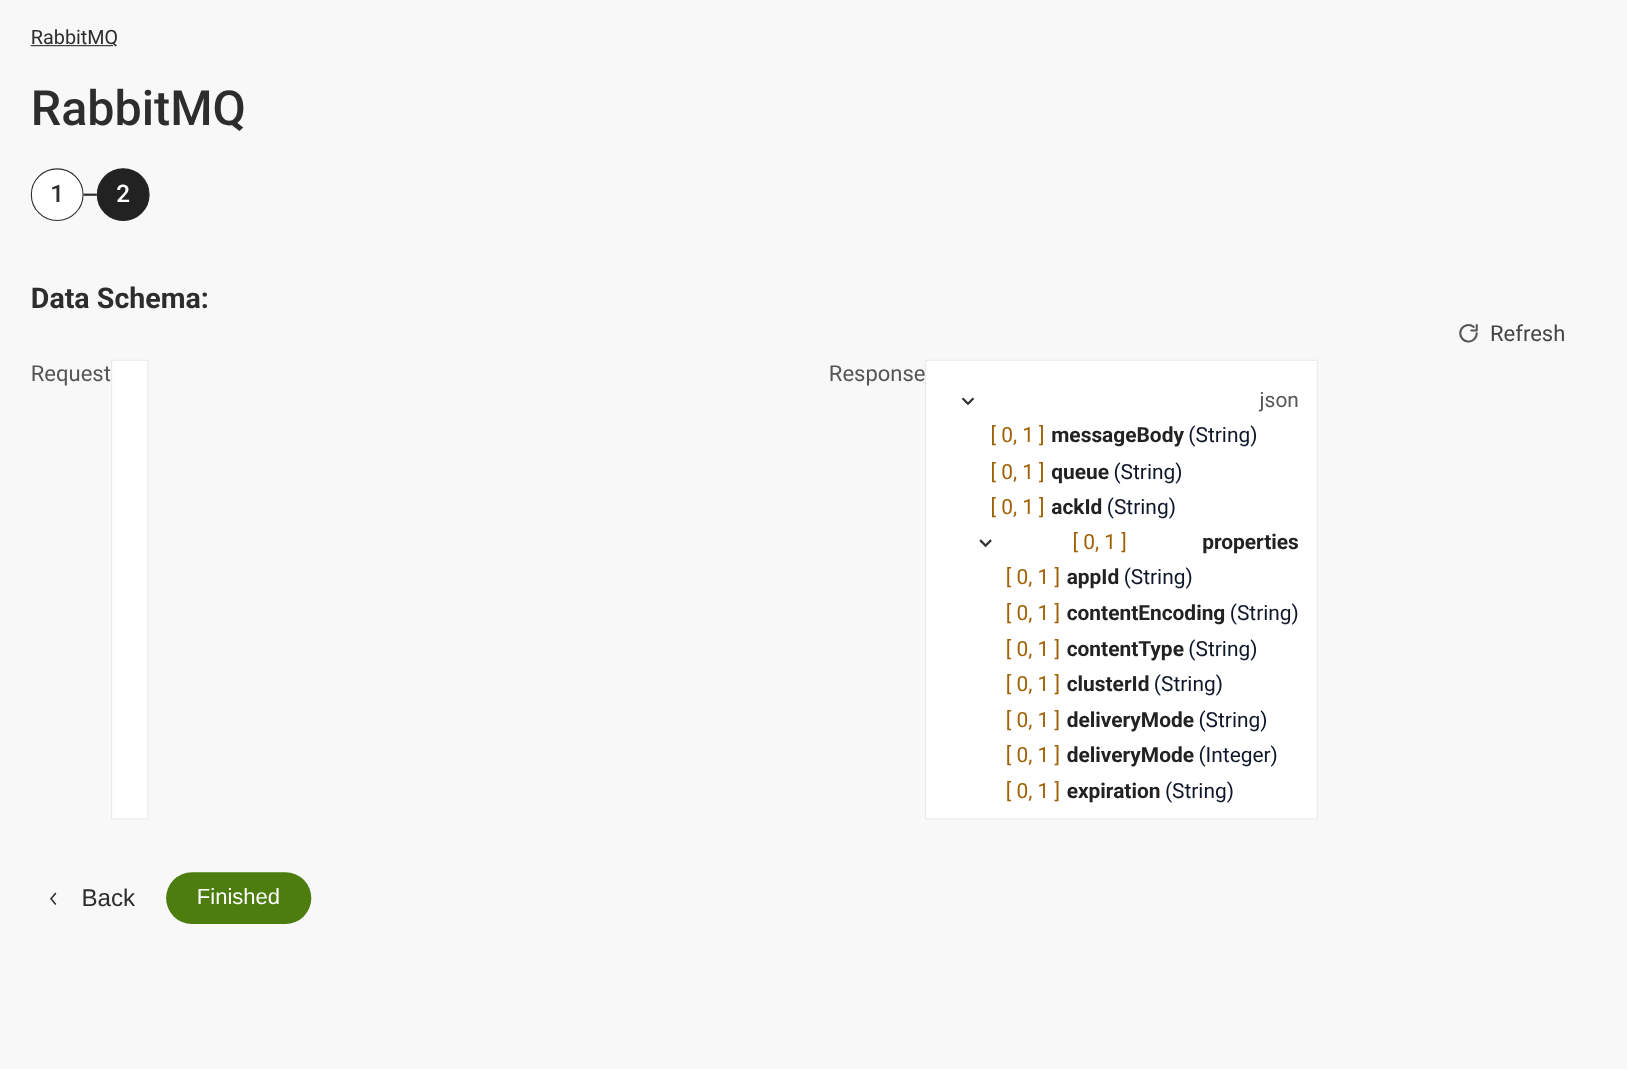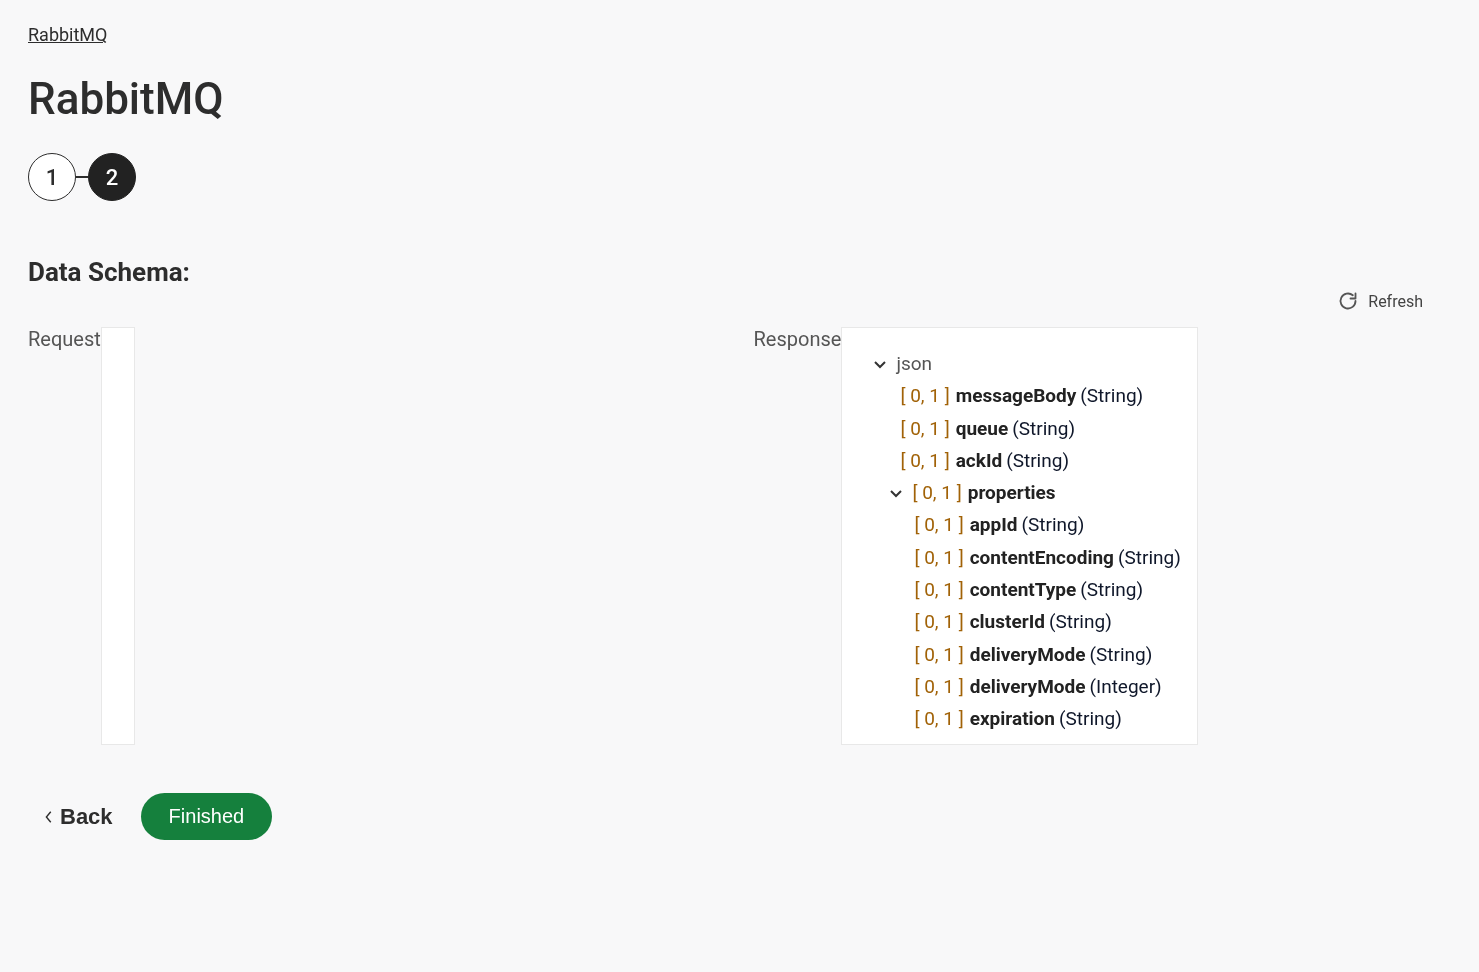--- a/index.html
+++ b/index.html
@@ -64,21 +64,21 @@
   position: relative;
 }
 .refresh {
   position: absolute;
   right: 28px;
   top: -36px;
   display: flex;
   align-items: center;
   gap: 10px;
   color: #444;
-  font-size: 16px;
+  font-size: 20px;
   cursor: pointer;
 }
 .refresh-icon {
   width: 20px;
   height: 20px;
 }
 .panels {
   display: flex;
   gap: 28px;
 }
@@ -101,21 +101,21 @@
 .tree {
   font-size: 19px;
   line-height: 1.7;
   color: #333;
 }
 .tree-row {
   display: flex;
   align-items: center;
   white-space: nowrap;
 }
-.tree-indent-1 { padding-left: 14px; }
+.tree-indent-1 { padding-left: 14px; justify-content: space-between; }
 .tree-indent-2 { padding-left: 42px; }
 .tree-indent-3 { padding-left: 56px; }
 .chevron {
   width: 16px;
   height: 16px;
   margin-right: 8px;
   flex-shrink: 0;
 }
 .cardinality { color: #a16207; margin-right: 6px; }
 .field-name { font-weight: 700; color: #222; }
@@ -124,43 +124,43 @@
 .actions {
   margin-top: 48px;
   display: flex;
   align-items: center;
   gap: 18px;
   padding-left: 6px;
 }
 .back-btn {
   display: flex;
   align-items: center;
-  gap: 6px;
+  gap: 20px;
   font-size: 22px;
-  font-weight: 700;
+  font-weight: 400;
   color: #2d2d2d;
   cursor: pointer;
   background: none;
   border: none;
   padding: 8px 10px;
 }
 .chevron-left {
   width: 10px;
   height: 14px;
 }
 .pill-btn {
   border: none;
   border-radius: 999px;
   padding: 12px 28px;
   font-size: 20px;
   font-weight: 500;
   cursor: pointer;
 }
 .btn-primary {
-  background: #15803d;
+  background: #4d7c0f;
   color: #fff;
 }
 .btn-secondary {
   background: #a7a7a9;
   color: #fff;
 }
 </style>
 </head>
 <body>
 

